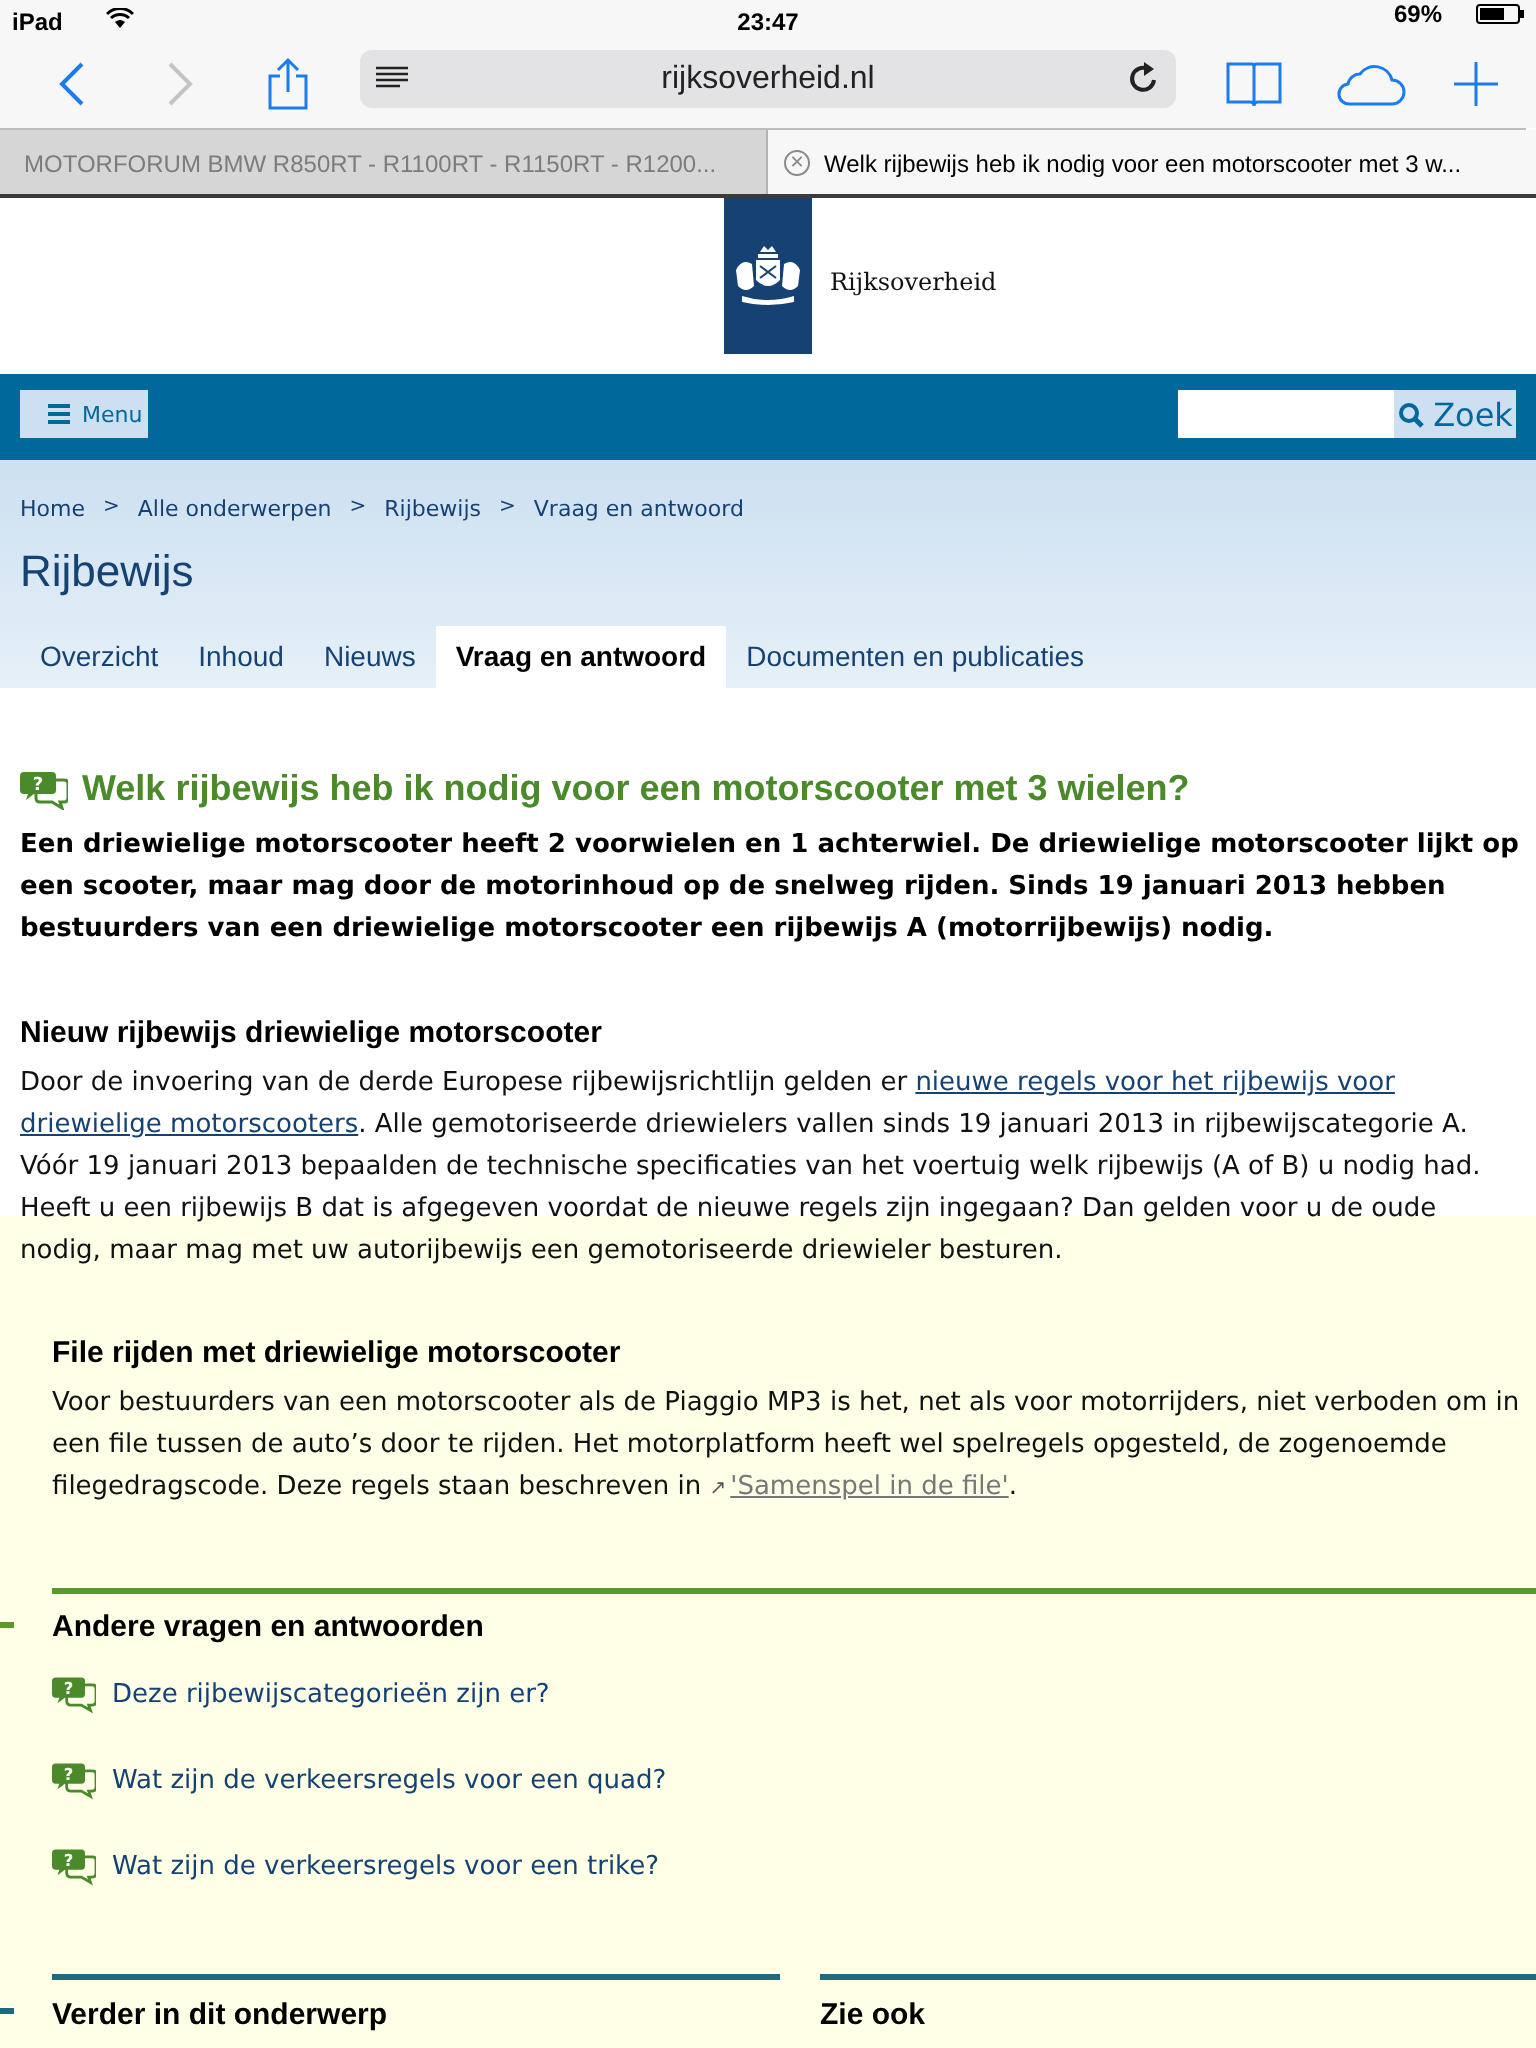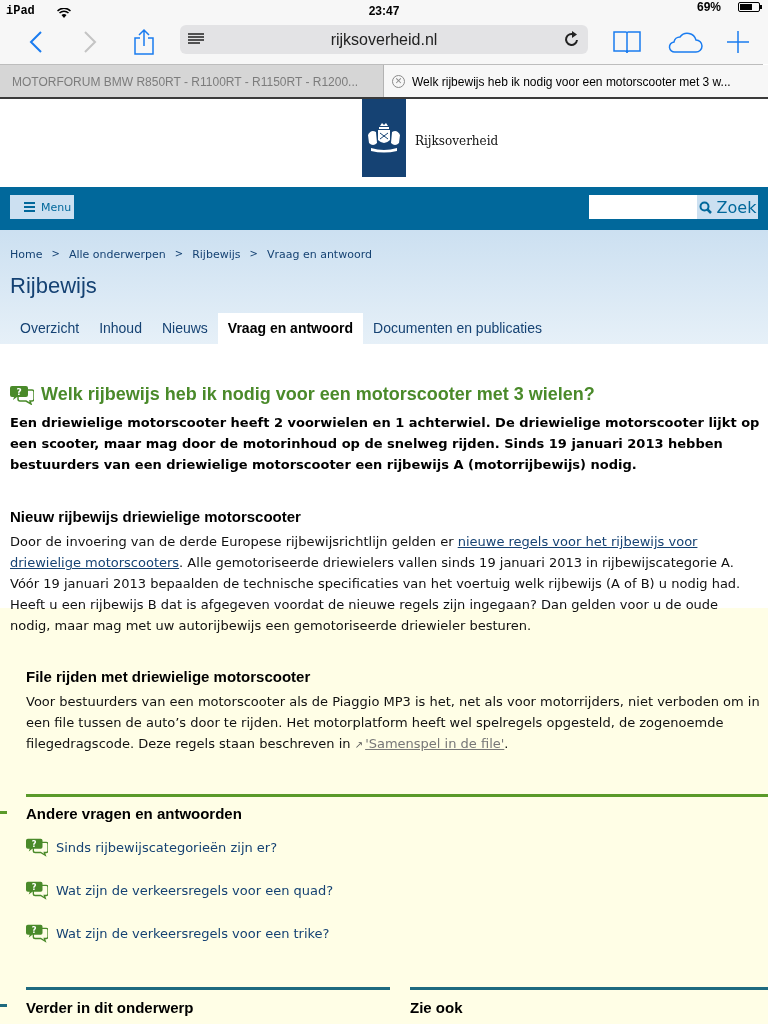--- a/index.html
+++ b/index.html
@@ -1,21 +1,21 @@
 <!DOCTYPE html>
 <html><head>
 <meta charset="utf-8">
 <style>
   * { box-sizing: border-box; margin: 0; padding: 0; }
   html, body { width: 768px; height: 1024px; overflow: hidden; background: #fff; }
   body { font-family: "DejaVu Sans", sans-serif; color: #000; position: relative; }
 
   
   .statusbar { position: absolute; top: 0; left: 0; width: 768px; height: 22px; background: #f7f7f7; font-family: "Liberation Sans", sans-serif; font-size: 12px; font-weight: bold; }
-  .statusbar .left { position: absolute; left: 6px; top: 4px; display: flex; align-items: flex-end; gap: 22px; font-family: Liberation Mono, monospace; }
+  .statusbar .left { position: absolute; left: 6px; top: 4px; display: flex; align-items: flex-start; gap: 22px; }
   .statusbar .time { position: absolute; left: 0; right: 0; top: 4px; text-align: center; }
   .statusbar .right { position: absolute; right: 8px; top: 0; display: flex; align-items: center; gap: 17px; text-align: center; }
   .battery { width: 22px; height: 10px; border: 1px solid #000; border-radius: 2px; position: relative; padding: 1px; }
   .battery .fill { height: 100%; background: #000; }
   .battery::after { content: ""; position: absolute; right: -3px; top: 2px; width: 2px; height: 4px; background: #000; }
 
   
   .toolbar { position: absolute; top: 22px; left: 0; width: 768px; height: 42px; background: #f7f7f7; }
   .tb-btn { position: absolute; top: 4px; width: 32px; height: 32px; display: flex; align-items: center; justify-content: center; color: #1a7cf0; cursor: pointer; }
   .urlbar { position: absolute; left: 180px; top: 3px; width: 408px; height: 29px; background: #e3e3e5; border-radius: 6px; font-family: "Liberation Sans", sans-serif; font-size: 16px; color: #222; display: flex; align-items: center; justify-content: center; }
@@ -228,21 +228,21 @@
 <div class="green-rule"></div>
 <div class="green-tick"></div>
 <div class="h2 other-title">Andere vragen en antwoorden</div>
 
 <div class="qa-item" style="top:837px">
   <svg width="22" height="20" viewBox="0 0 24 20">
       <path d="M10 5 H22 Q24 5 24 7 V14 Q24 16 22 16 H20 L21 19 L16 16 H10 Q8 16 8 14 V7 Q8 5 10 5 Z" fill="#fffee6" stroke="#4a8a2a" stroke-width="1.5"></path>
       <path d="M2 1 H16 Q18 1 18 3 V10 Q18 12 16 12 H7 L3 15 L4 12 H2 Q0 12 0 10 V3 Q0 1 2 1 Z" fill="#4a8a2a"></path>
       <text x="9" y="10" font-size="9" font-weight="bold" fill="#fff" text-anchor="middle" font-family="DejaVu Sans, sans-serif">?</text>
     </svg>
-  <span>Sinds rijbewijscategorieën zijn er?</span>
+  <span>Deze rijbewijscategorieën zijn er?</span>
 </div>
 <div class="qa-item" style="top:880px">
   <svg width="22" height="20" viewBox="0 0 24 20">
       <path d="M10 5 H22 Q24 5 24 7 V14 Q24 16 22 16 H20 L21 19 L16 16 H10 Q8 16 8 14 V7 Q8 5 10 5 Z" fill="#fffee6" stroke="#4a8a2a" stroke-width="1.5"></path>
       <path d="M2 1 H16 Q18 1 18 3 V10 Q18 12 16 12 H7 L3 15 L4 12 H2 Q0 12 0 10 V3 Q0 1 2 1 Z" fill="#4a8a2a"></path>
       <text x="9" y="10" font-size="9" font-weight="bold" fill="#fff" text-anchor="middle" font-family="DejaVu Sans, sans-serif">?</text>
     </svg>
   <span>Wat zijn de verkeersregels voor een quad?</span>
 </div>
 <div class="qa-item" style="top:923px">

